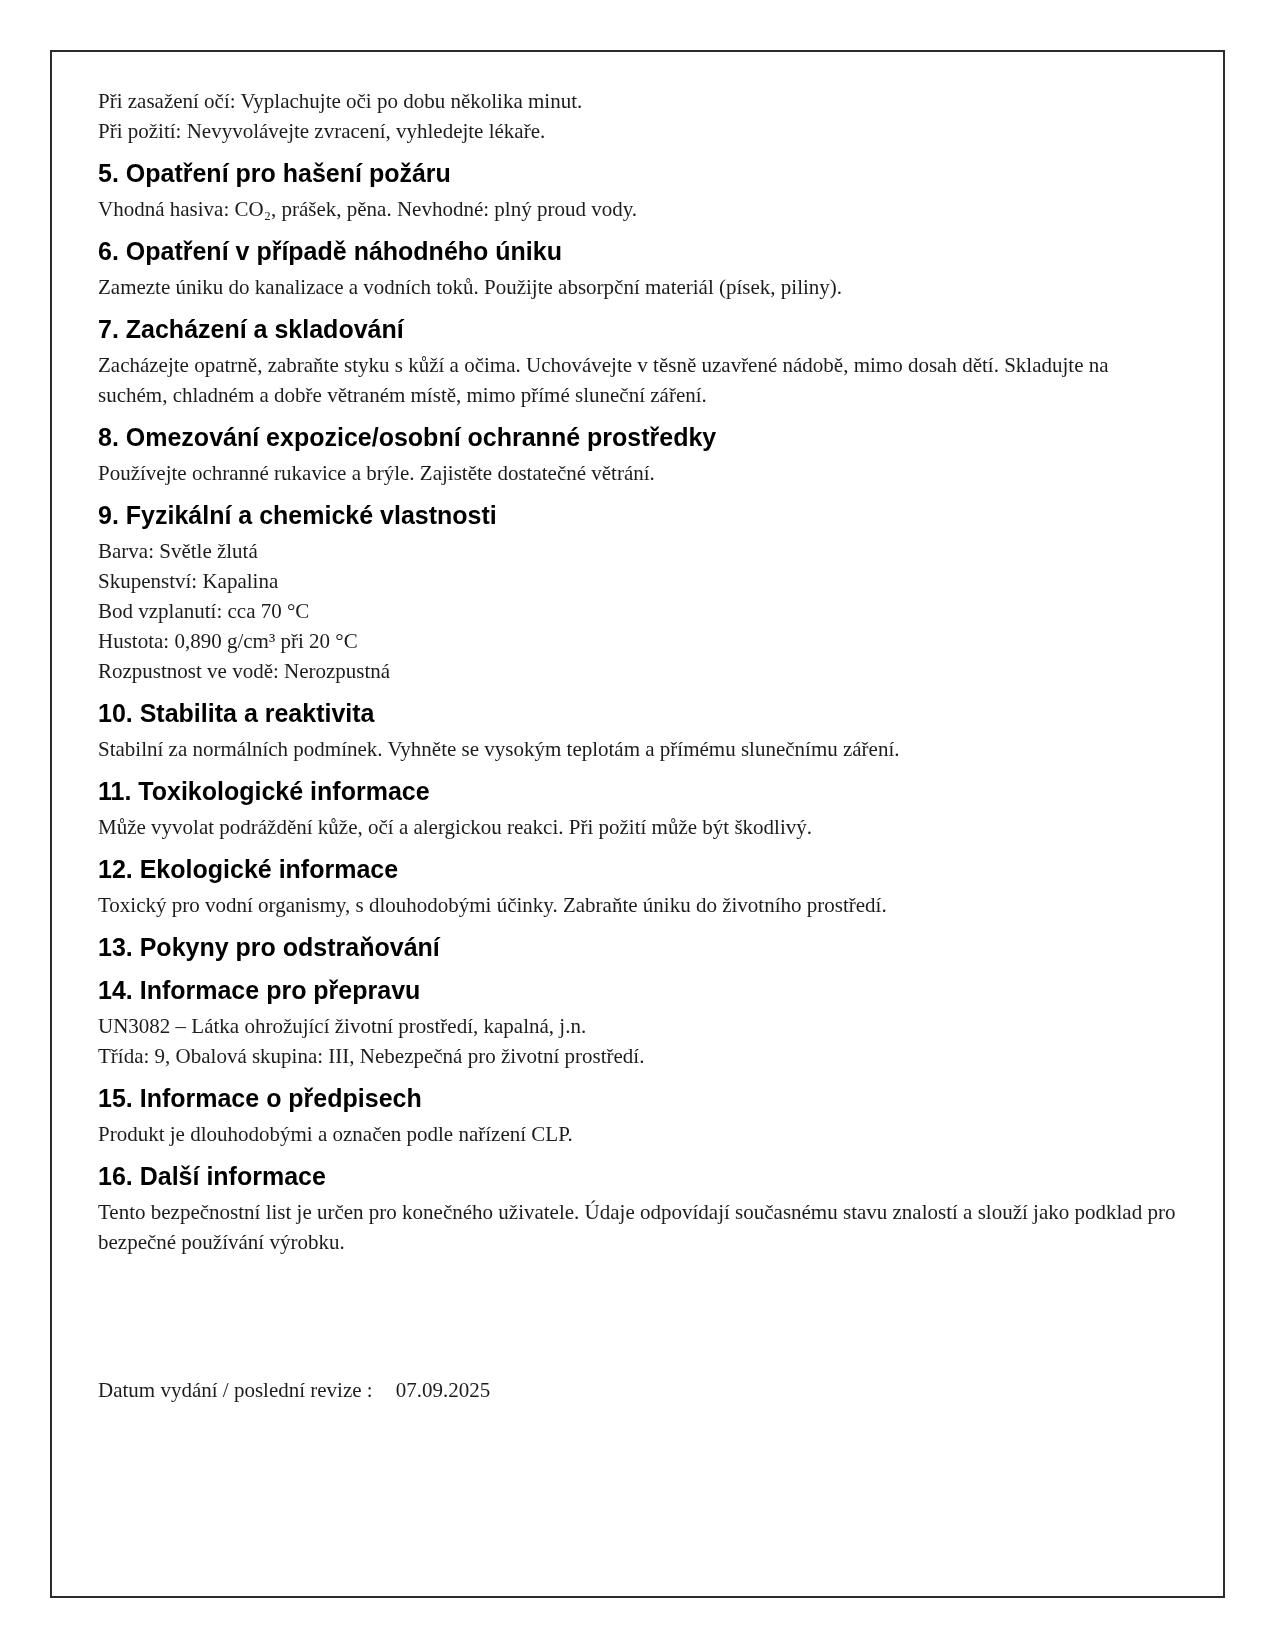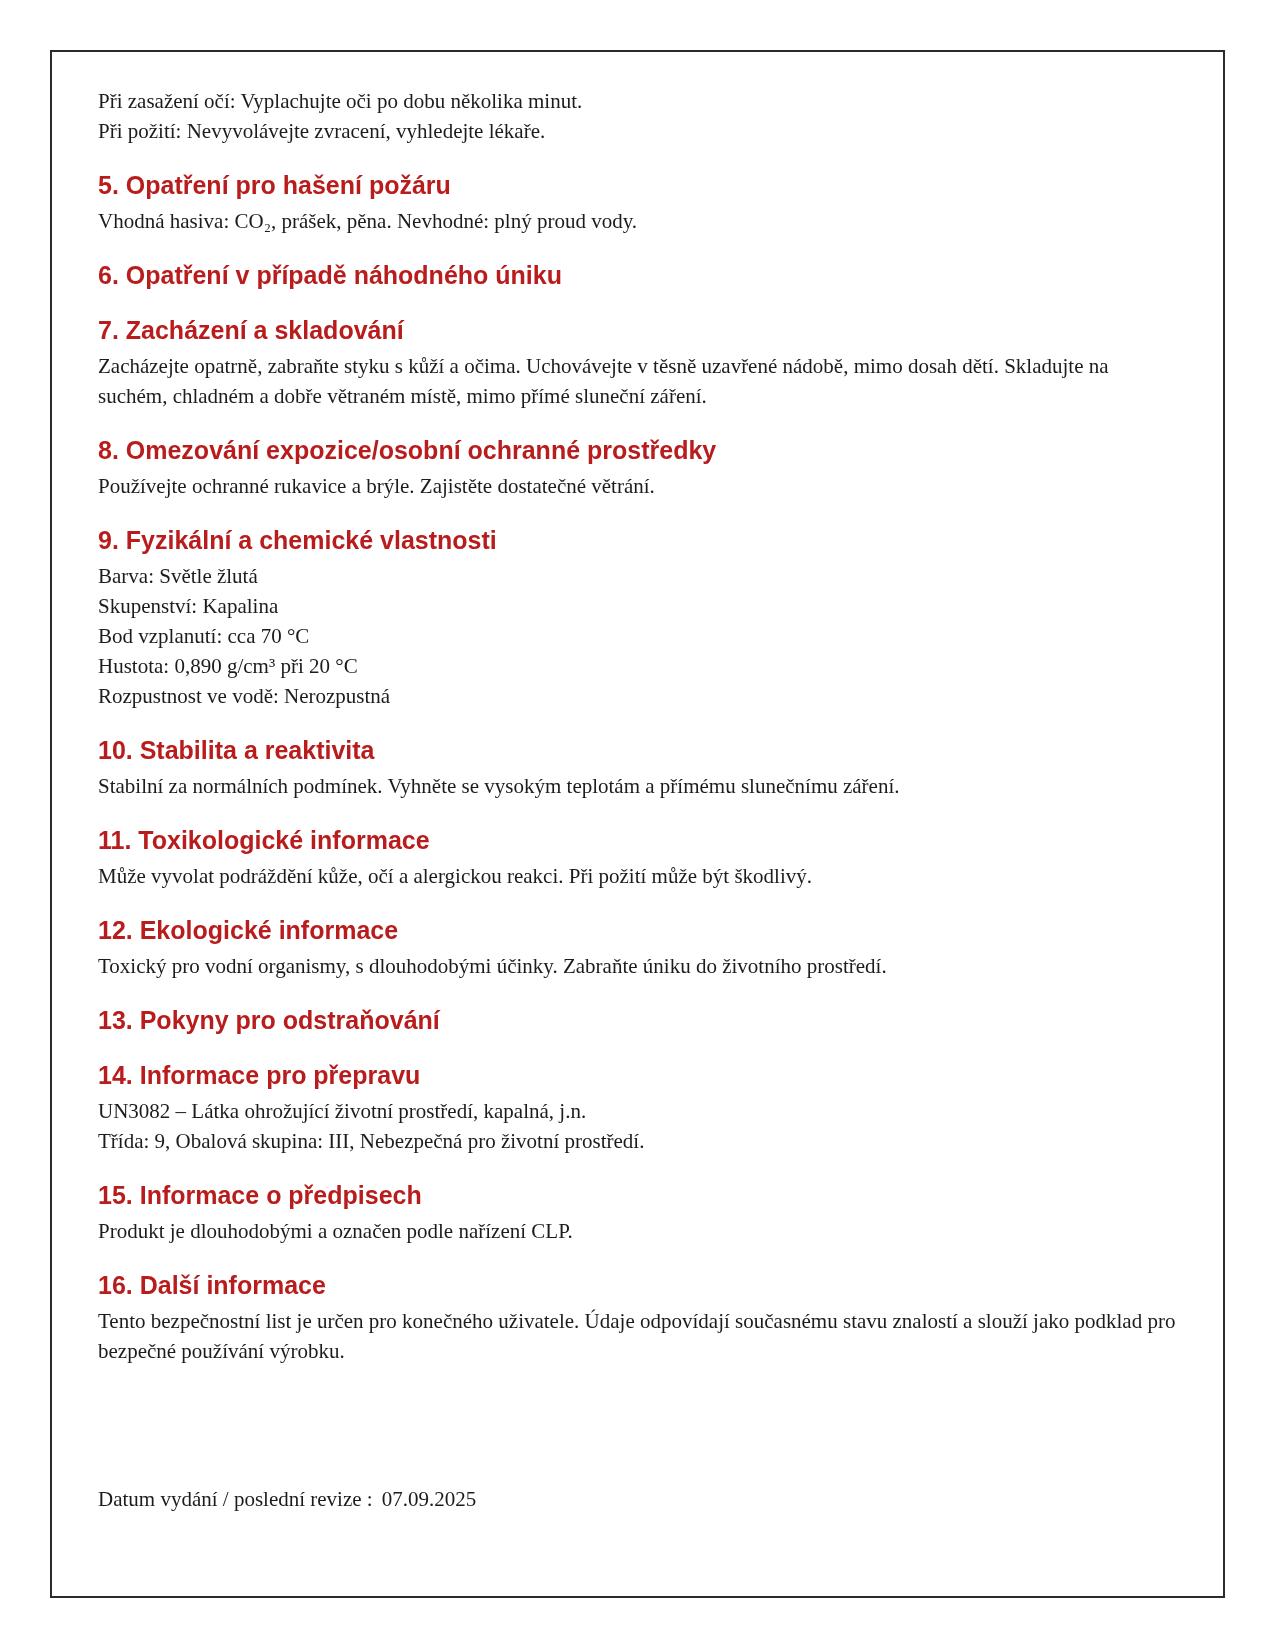--- a/index.html
+++ b/index.html
@@ -29,47 +29,48 @@
     font-size: 21px;
     line-height: 30px;
     color: #1c1c1c;
     margin: 0;
   }
   h2.section-heading {
     font-family: "Liberation Sans", "DejaVu Sans", sans-serif;
     font-weight: bold;
     font-size: 25px;
     line-height: 32px;
-    color: #b91c1c;
-    margin: 23px 0 5px 0;
+    color: #000000;
+    margin: 11px 0 5px 0;
   }
   .footer-line {
     font-family: "Liberation Serif", "DejaVu Serif", serif;
     font-size: 21px;
     line-height: 30px;
     color: #1c1c1c;
     margin: 118px 0 0 0;
   }
   .date-value {
-    margin-left: 9px;
+    margin-left: 23px;
   }
 </style>
 </head>
 <body>
 
 <div class="page">
   <div class="frame">
 
     <p class="body-text">Při zasažení očí: Vyplachujte oči po dobu několika minut.</p>
     <p class="body-text">Při požití: Nevyvolávejte zvracení, vyhledejte lékaře.</p>
 
     <h2 class="section-heading">5. Opatření pro hašení požáru</h2>
     <p class="body-text">Vhodná hasiva: CO₂, prášek, pěna. Nevhodné: plný proud vody.</p>
 
     <h2 class="section-heading">6. Opatření v případě náhodného úniku</h2>
+    <p class="body-text">Zamezte úniku do kanalizace a vodních toků. Použijte absorpční materiál (písek, piliny).</p>
 
     <h2 class="section-heading">7. Zacházení a skladování</h2>
     <p class="body-text">Zacházejte opatrně, zabraňte styku s kůží a očima. Uchovávejte v těsně uzavřené nádobě, mimo dosah dětí. Skladujte na suchém, chladném a dobře větraném místě, mimo přímé sluneční záření.</p>
 
     <h2 class="section-heading">8. Omezování expozice/osobní ochranné prostředky</h2>
     <p class="body-text">Používejte ochranné rukavice a brýle. Zajistěte dostatečné větrání.</p>
 
     <h2 class="section-heading">9. Fyzikální a chemické vlastnosti</h2>
     <p class="body-text">Barva: Světle žlutá</p>
     <p class="body-text">Skupenství: Kapalina</p>

